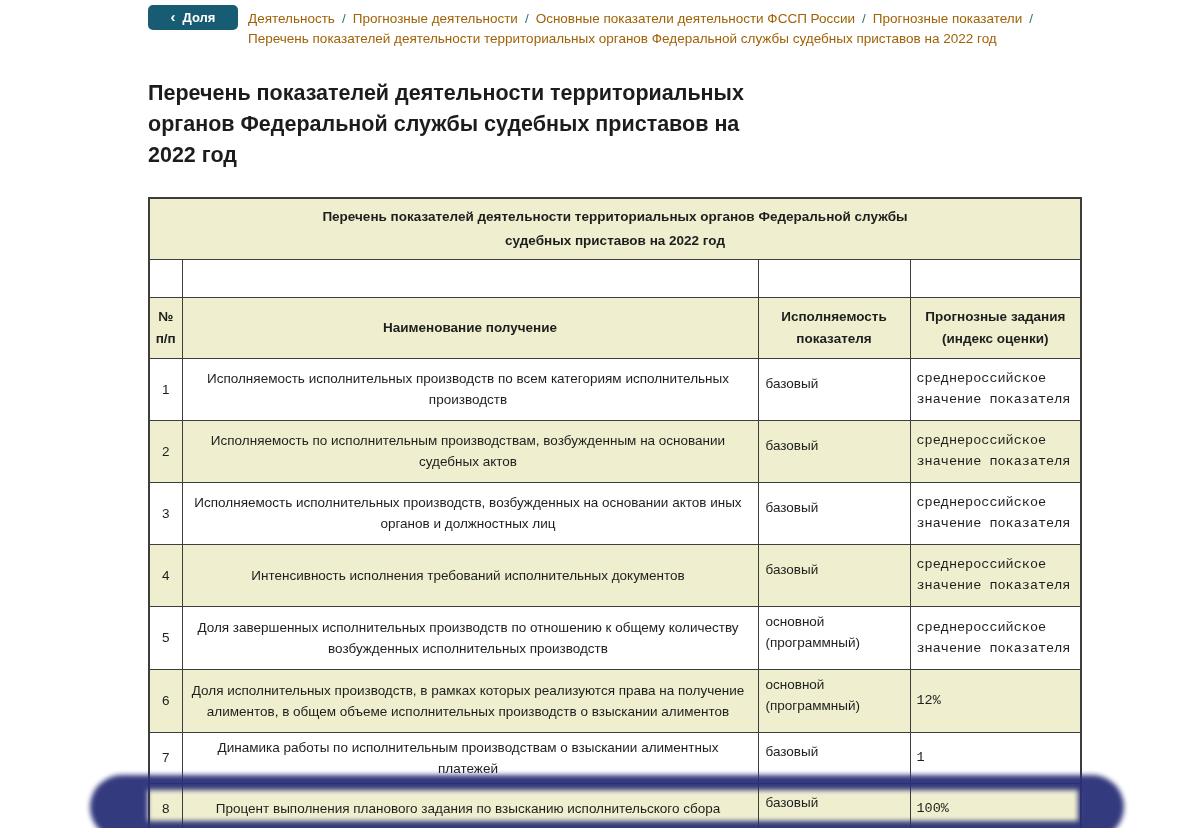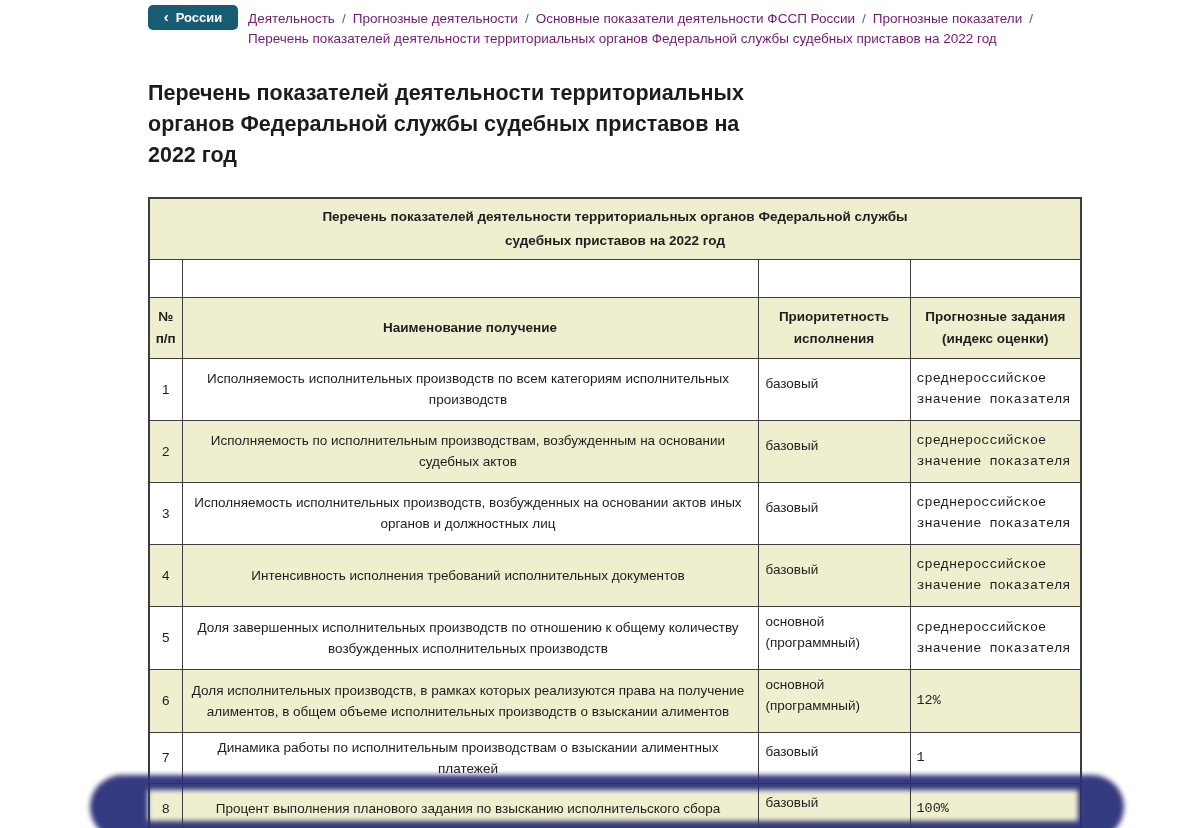--- a/index.html
+++ b/index.html
@@ -38,21 +38,21 @@
   .breadcrumbs {
     position: absolute;
     left: 248px; top: 9px;
     width: 820px;
     font-size: 13.5px;
     font-weight: 500;
     line-height: 20px;
     color: #176079;
   }
   .breadcrumbs a {
-    color: #701a75;
+    color: #a16207;
     text-decoration: none;
     cursor: pointer;
   }
   .breadcrumbs .sep { margin: 0 7px; color: #3d6f83; }
 
   
   h1.page-title {
     position: absolute;
     left: 148px; top: 78px;
     width: 605px;
@@ -132,21 +132,21 @@
     z-index: 10;
   }
 </style>
 </head>
 <body>
 
 <div class="page">
 
   <a class="back-btn">
     <span class="chev">‹</span>
-    <span>России</span>
+    <span>Доля</span>
   </a>
 
   <nav class="breadcrumbs">
     <a>Деятельность</a><span class="sep">/</span><a>Прогнозные деятельности</a><span class="sep">/</span><a>Основные показатели деятельности ФССП России</a><span class="sep">/</span><a>Прогнозные показатели</a><span class="sep">/</span><a>Перечень показателей деятельности территориальных органов Федеральной службы судебных приставов на 2022 год</a>
   </nav>
 
   <h1 class="page-title">Перечень показателей деятельности территориальных органов Федеральной службы судебных приставов на 2022 год</h1>
 
   <table class="indicators">
     <colgroup>
@@ -164,21 +164,21 @@
       </tr>
       <tr class="empty-row">
         <td></td>
         <td></td>
         <td></td>
         <td></td>
       </tr>
       <tr class="head-row">
         <th>№ п/п</th>
         <th>Наименование получение</th>
-        <th>Приоритетность исполнения</th>
+        <th>Исполняемость показателя</th>
         <th>Прогнозные задания (индекс оценки)</th>
       </tr>
 
       <tr class="data-row row-white h-62">
         <td class="num">1</td>
         <td class="name">Исполняемость исполнительных производств по всем категориям исполнительных производств</td>
         <td class="prio">базовый</td>
         <td class="fore">среднероссийское значение показателя</td>
       </tr>
       <tr class="data-row row-yellow h-62">

